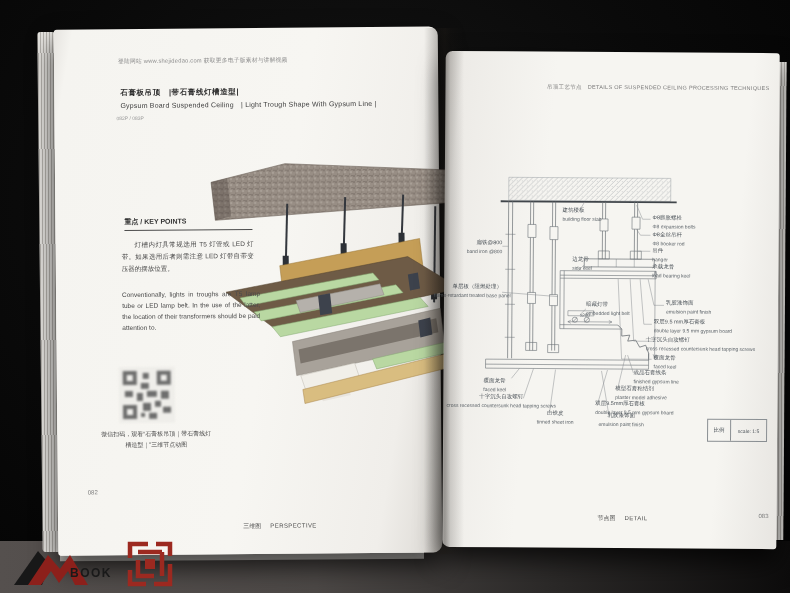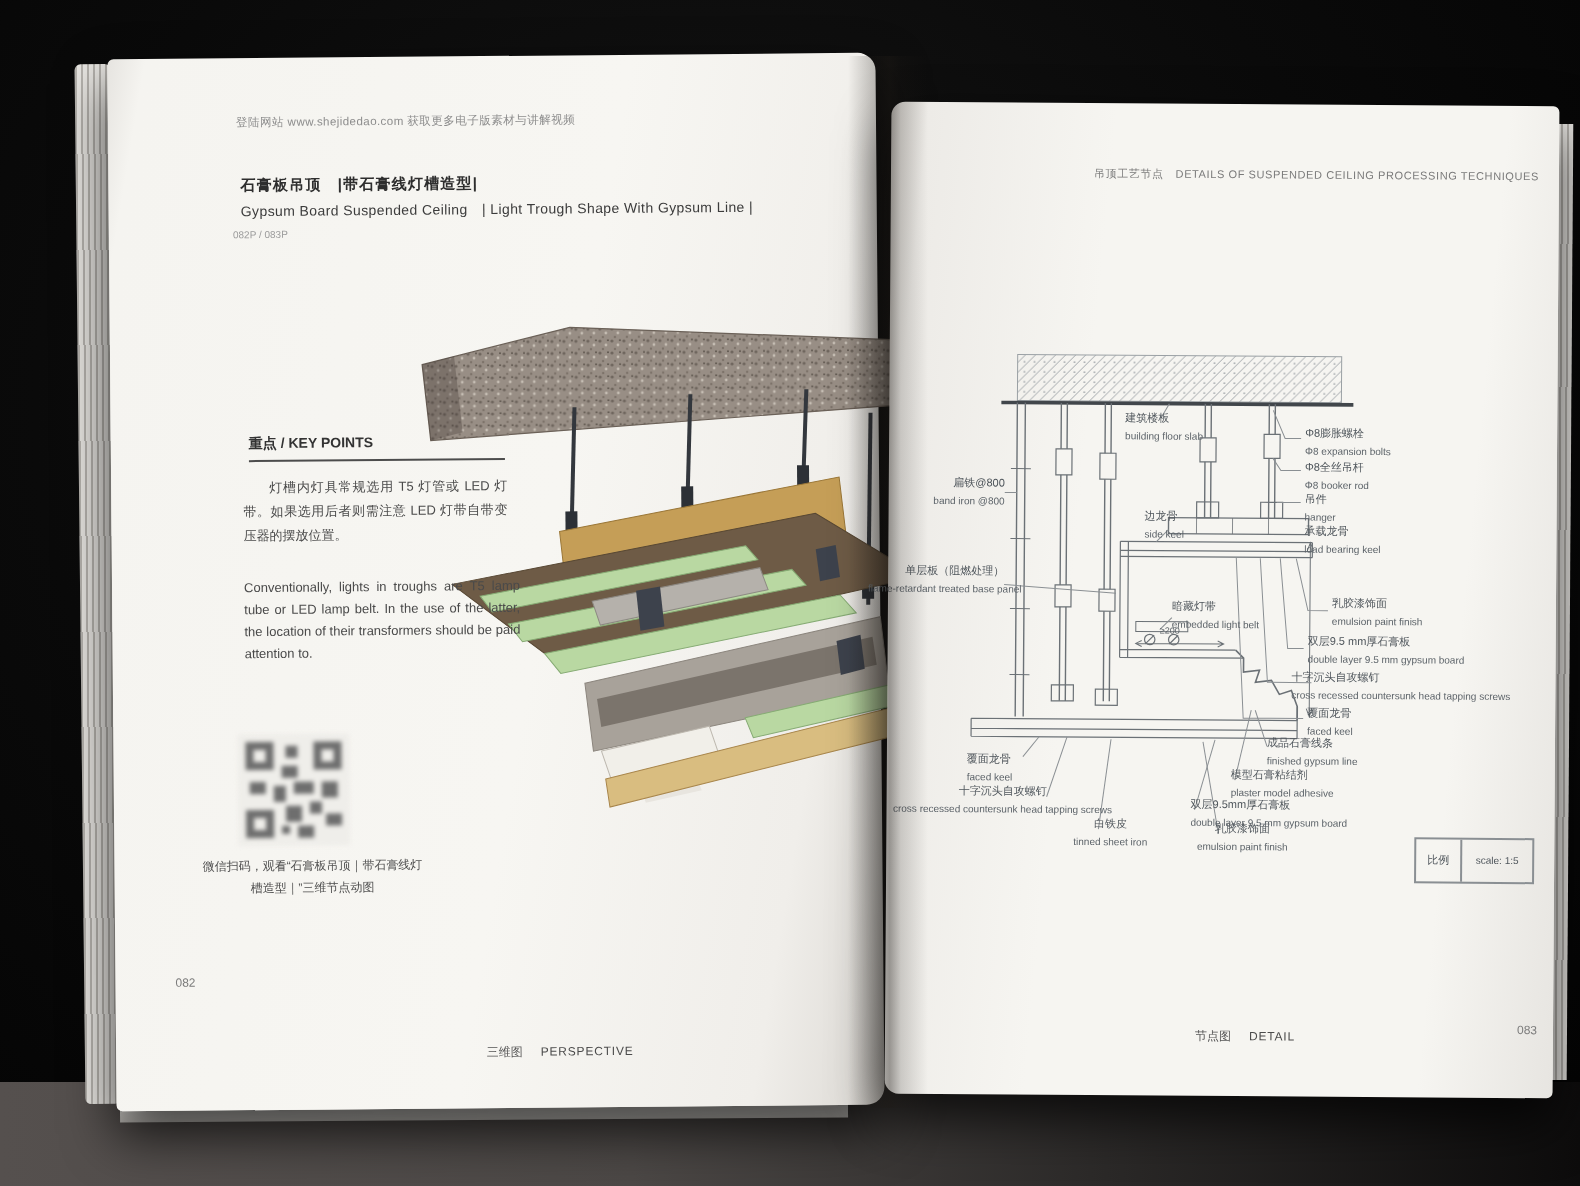--- a/index.html
+++ b/index.html
@@ -334,14 +334,33 @@
     </div>
 
     <div class="abs foot-cap" style="left:110px;top:462px;">
       <span>节点图</span><span class="en">DETAIL</span>
     </div>
     <div class="abs pageno" style="left:316px;top:460px;">083</div>
   </div>
 
   <div class="gutter"></div>
 
+  <div class="abs" style="left:12px;top:540px;width:200px;height:52px;z-index:7;">
+    <svg width="92" height="46" viewBox="0 0 92 46" style="position:absolute;left:0;top:3px;">
+      <polygon points="2,42 26,8 38,22 30,42" fill="#181818"></polygon>
+      <polygon points="16,42 36,12 48,26 58,12 76,42 63,42 56,28 47,40 39,28 29,42" fill="#8c201b"></polygon>
+    </svg>
+    <span class="brand-text">BOOK</span>
+    <svg width="52" height="52" viewBox="0 0 52 52" style="position:absolute;left:112px;top:-2px;">
+      <g stroke="#9c2920" stroke-width="4.5" fill="none">
+        <path d="M6,20 V6 H24"></path>
+        <path d="M32,6 H46 V18"></path>
+        <path d="M46,26 V46 H30"></path>
+        <path d="M22,46 H6 V32"></path>
+        <path d="M14,14 H38"></path>
+        <path d="M38,14 V38"></path>
+        <path d="M14,22 V38 H30"></path>
+      </g>
+      <rect x="21" y="21" width="10" height="10" fill="#9c2920"></rect>
+    </svg>
+  </div>
 
 </div>
 
 </body></html>

